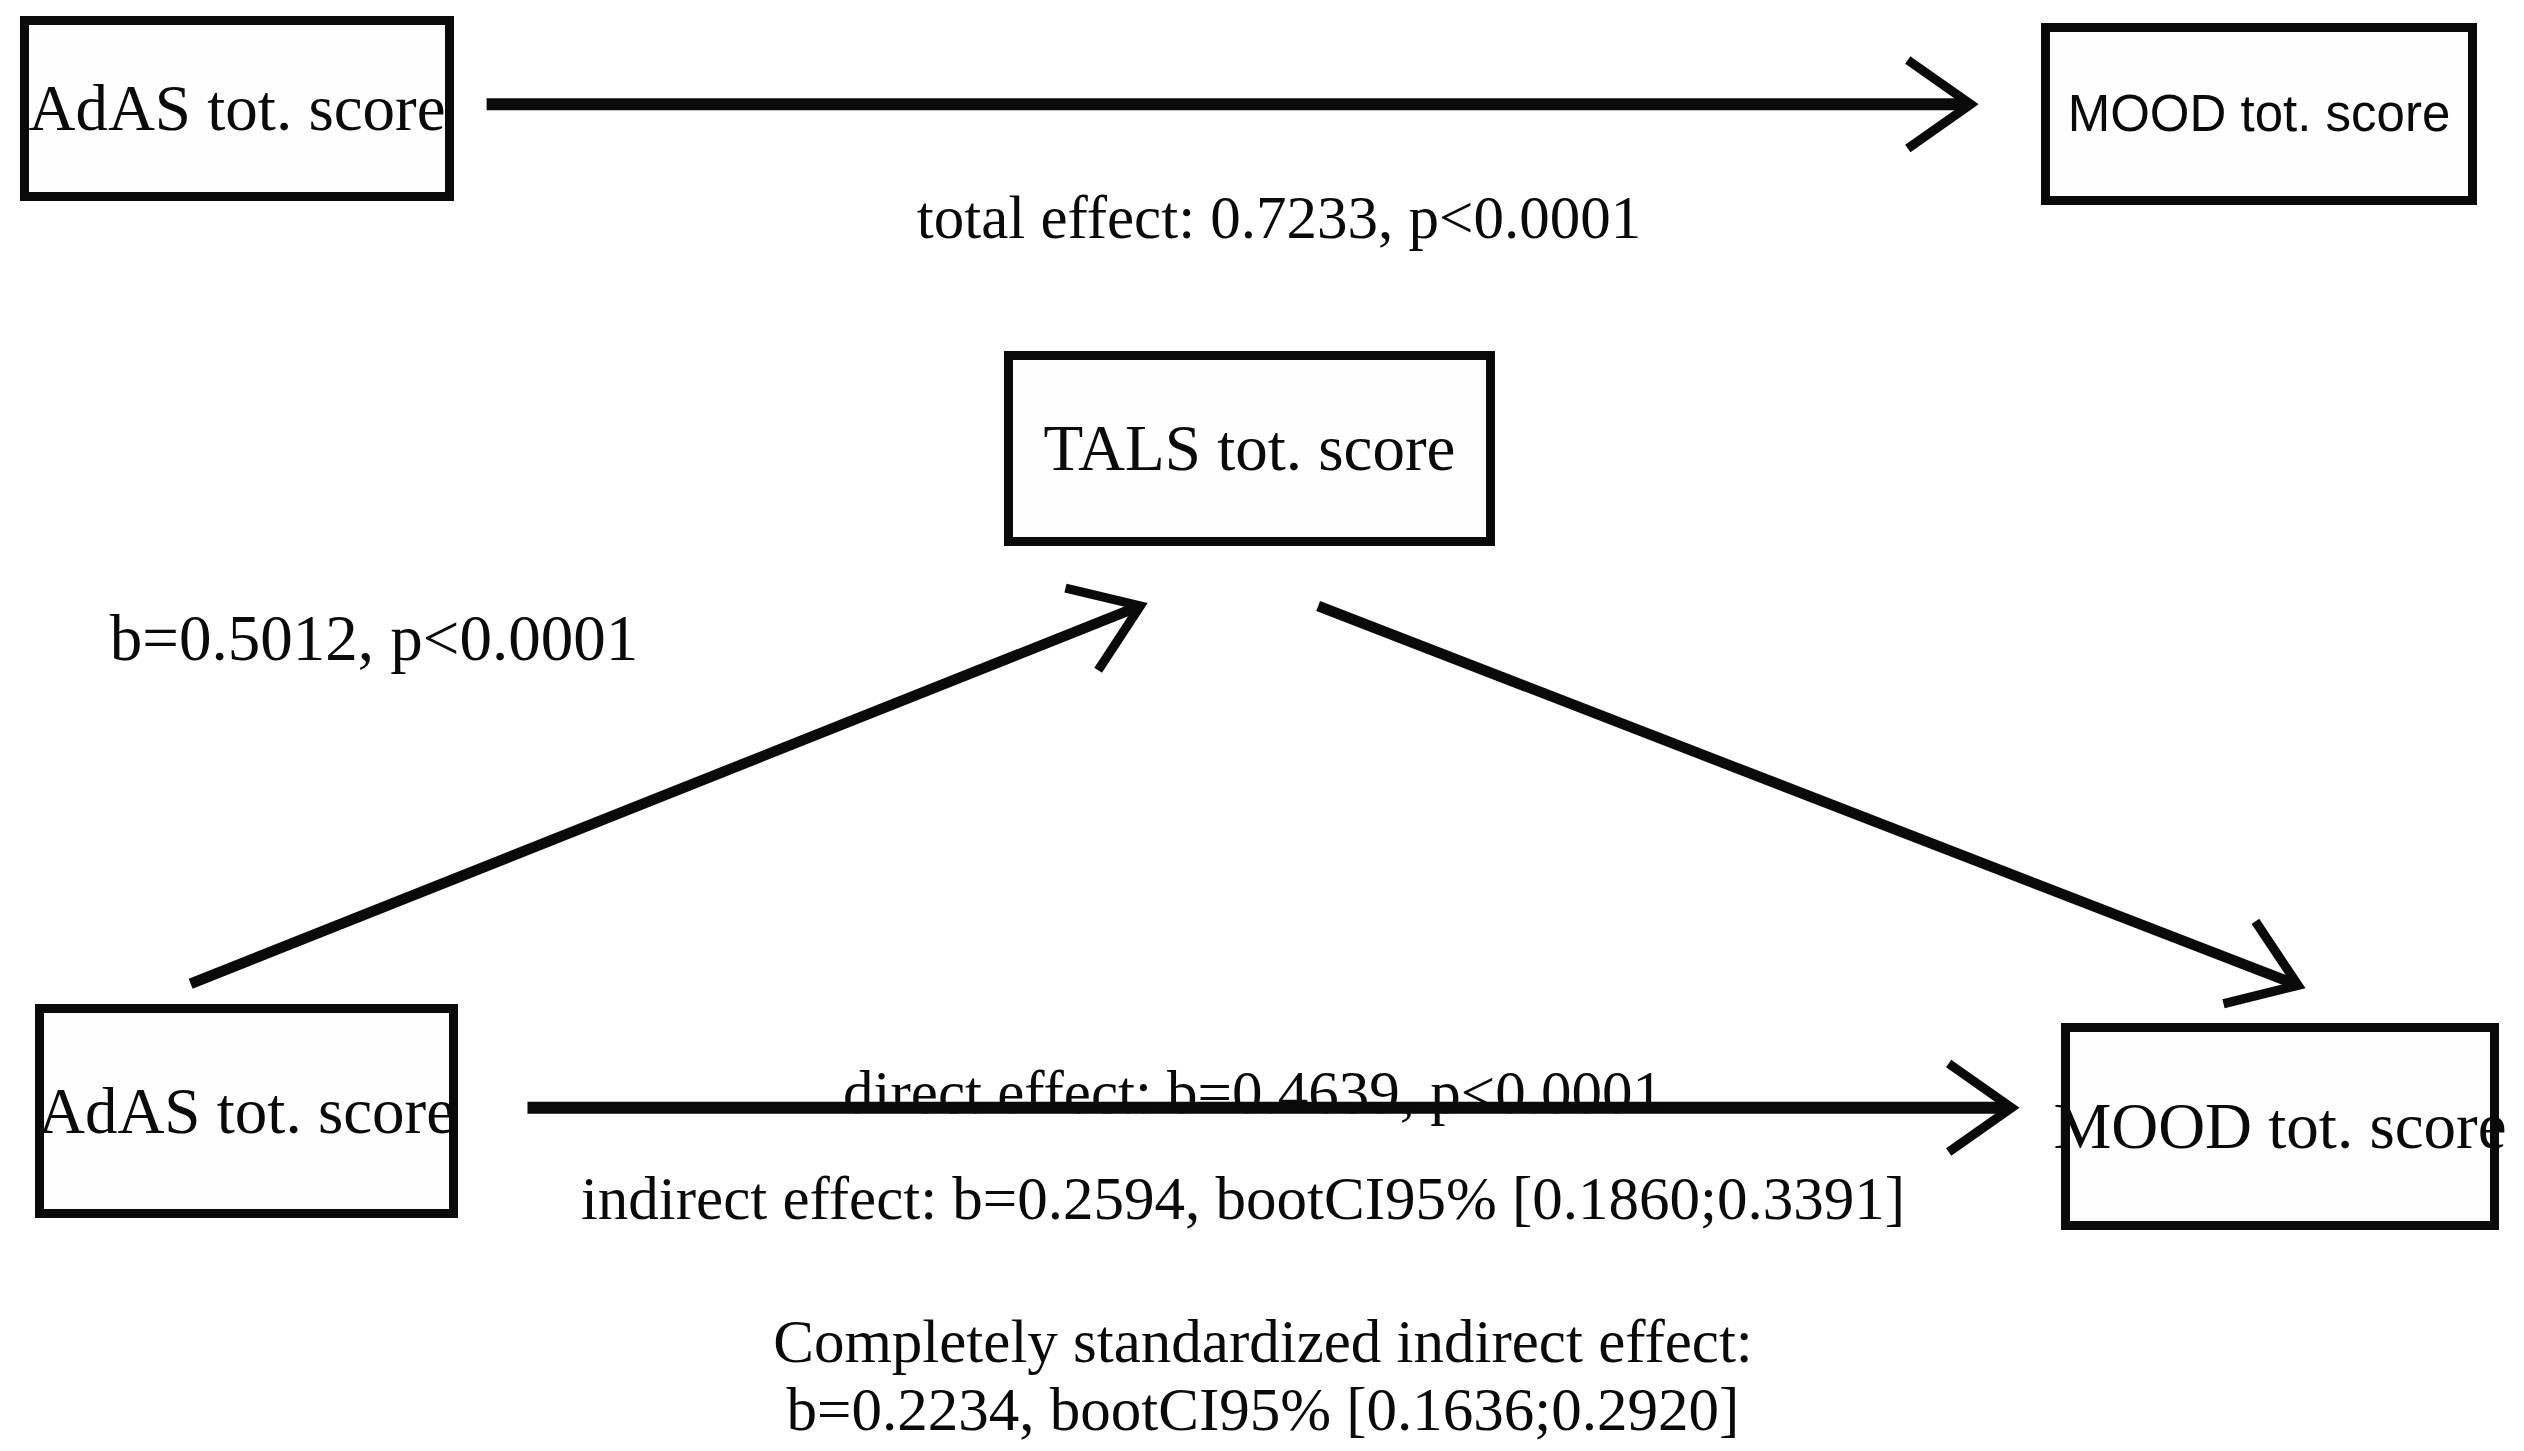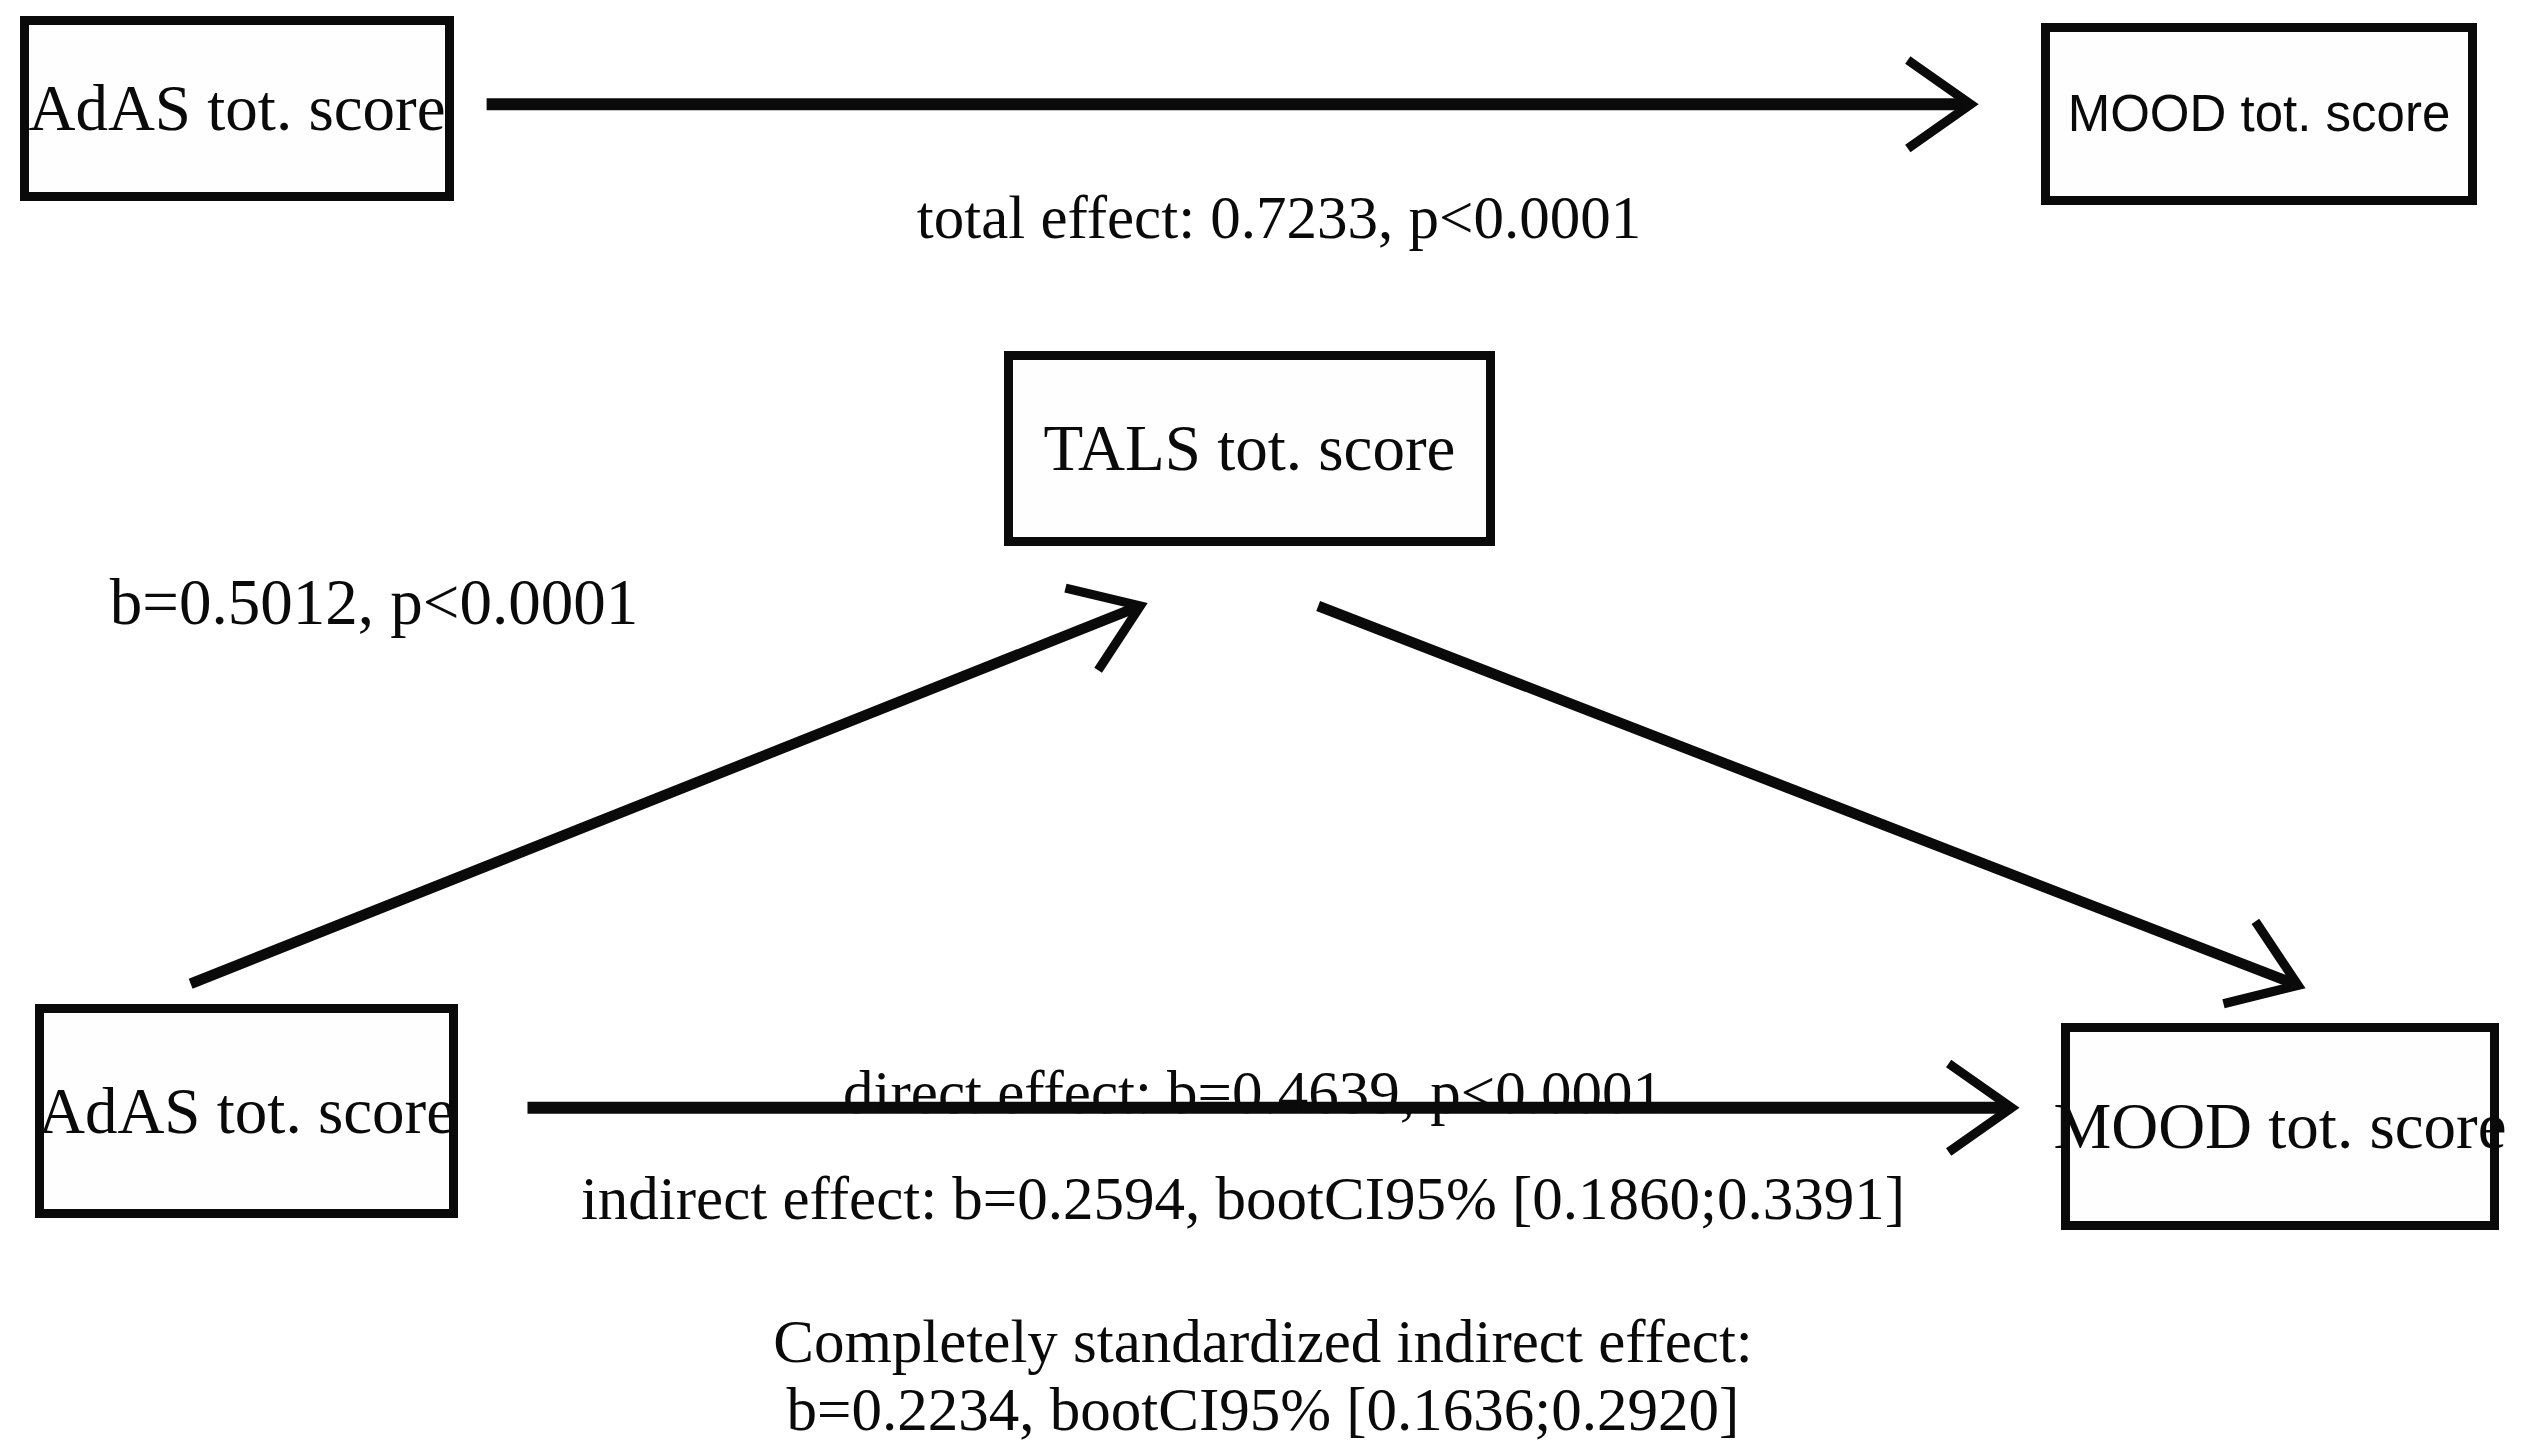--- a/index.html
+++ b/index.html
@@ -96,21 +96,21 @@
   <div class="node-box" style="left:35px; top:1004px; width:423px; height:214px;">
     <span class="node-label-serif">AdAS tot. score</span>
   </div>
 
   <div class="node-box" style="left:2061px; top:1023px; width:438px; height:207px;">
     <span class="node-label-serif">MOOD tot. score</span>
   </div>
 
   <div class="edge-label" style="left:1279px; top:217px;">total effect: 0.7233, p&lt;0.0001</div>
 
-  <div class="edge-label coef" style="left:374px; top:602px;font-family:Liberation Serif, serif;">b=0.5012, p&lt;0.0001</div>
+  <div class="edge-label coef" style="left:374px; top:638px;font-family:Liberation Serif, serif;">b=0.5012, p&lt;0.0001</div>
 
 
   <div class="edge-label" style="left:1253px; top:1092px;">direct effect: b=0.4639, p&lt;0.0001</div>
 
   <div class="edge-label" style="left:1243px; top:1198px;">indirect effect: b=0.2594, bootCI95% [0.1860;0.3391]</div>
 
   <div class="note-block" style="left:1263px; top:1376px;">
     <div>Completely standardized indirect effect:</div>
     <div>b=0.2234, bootCI95% [0.1636;0.2920]</div>
   </div>

